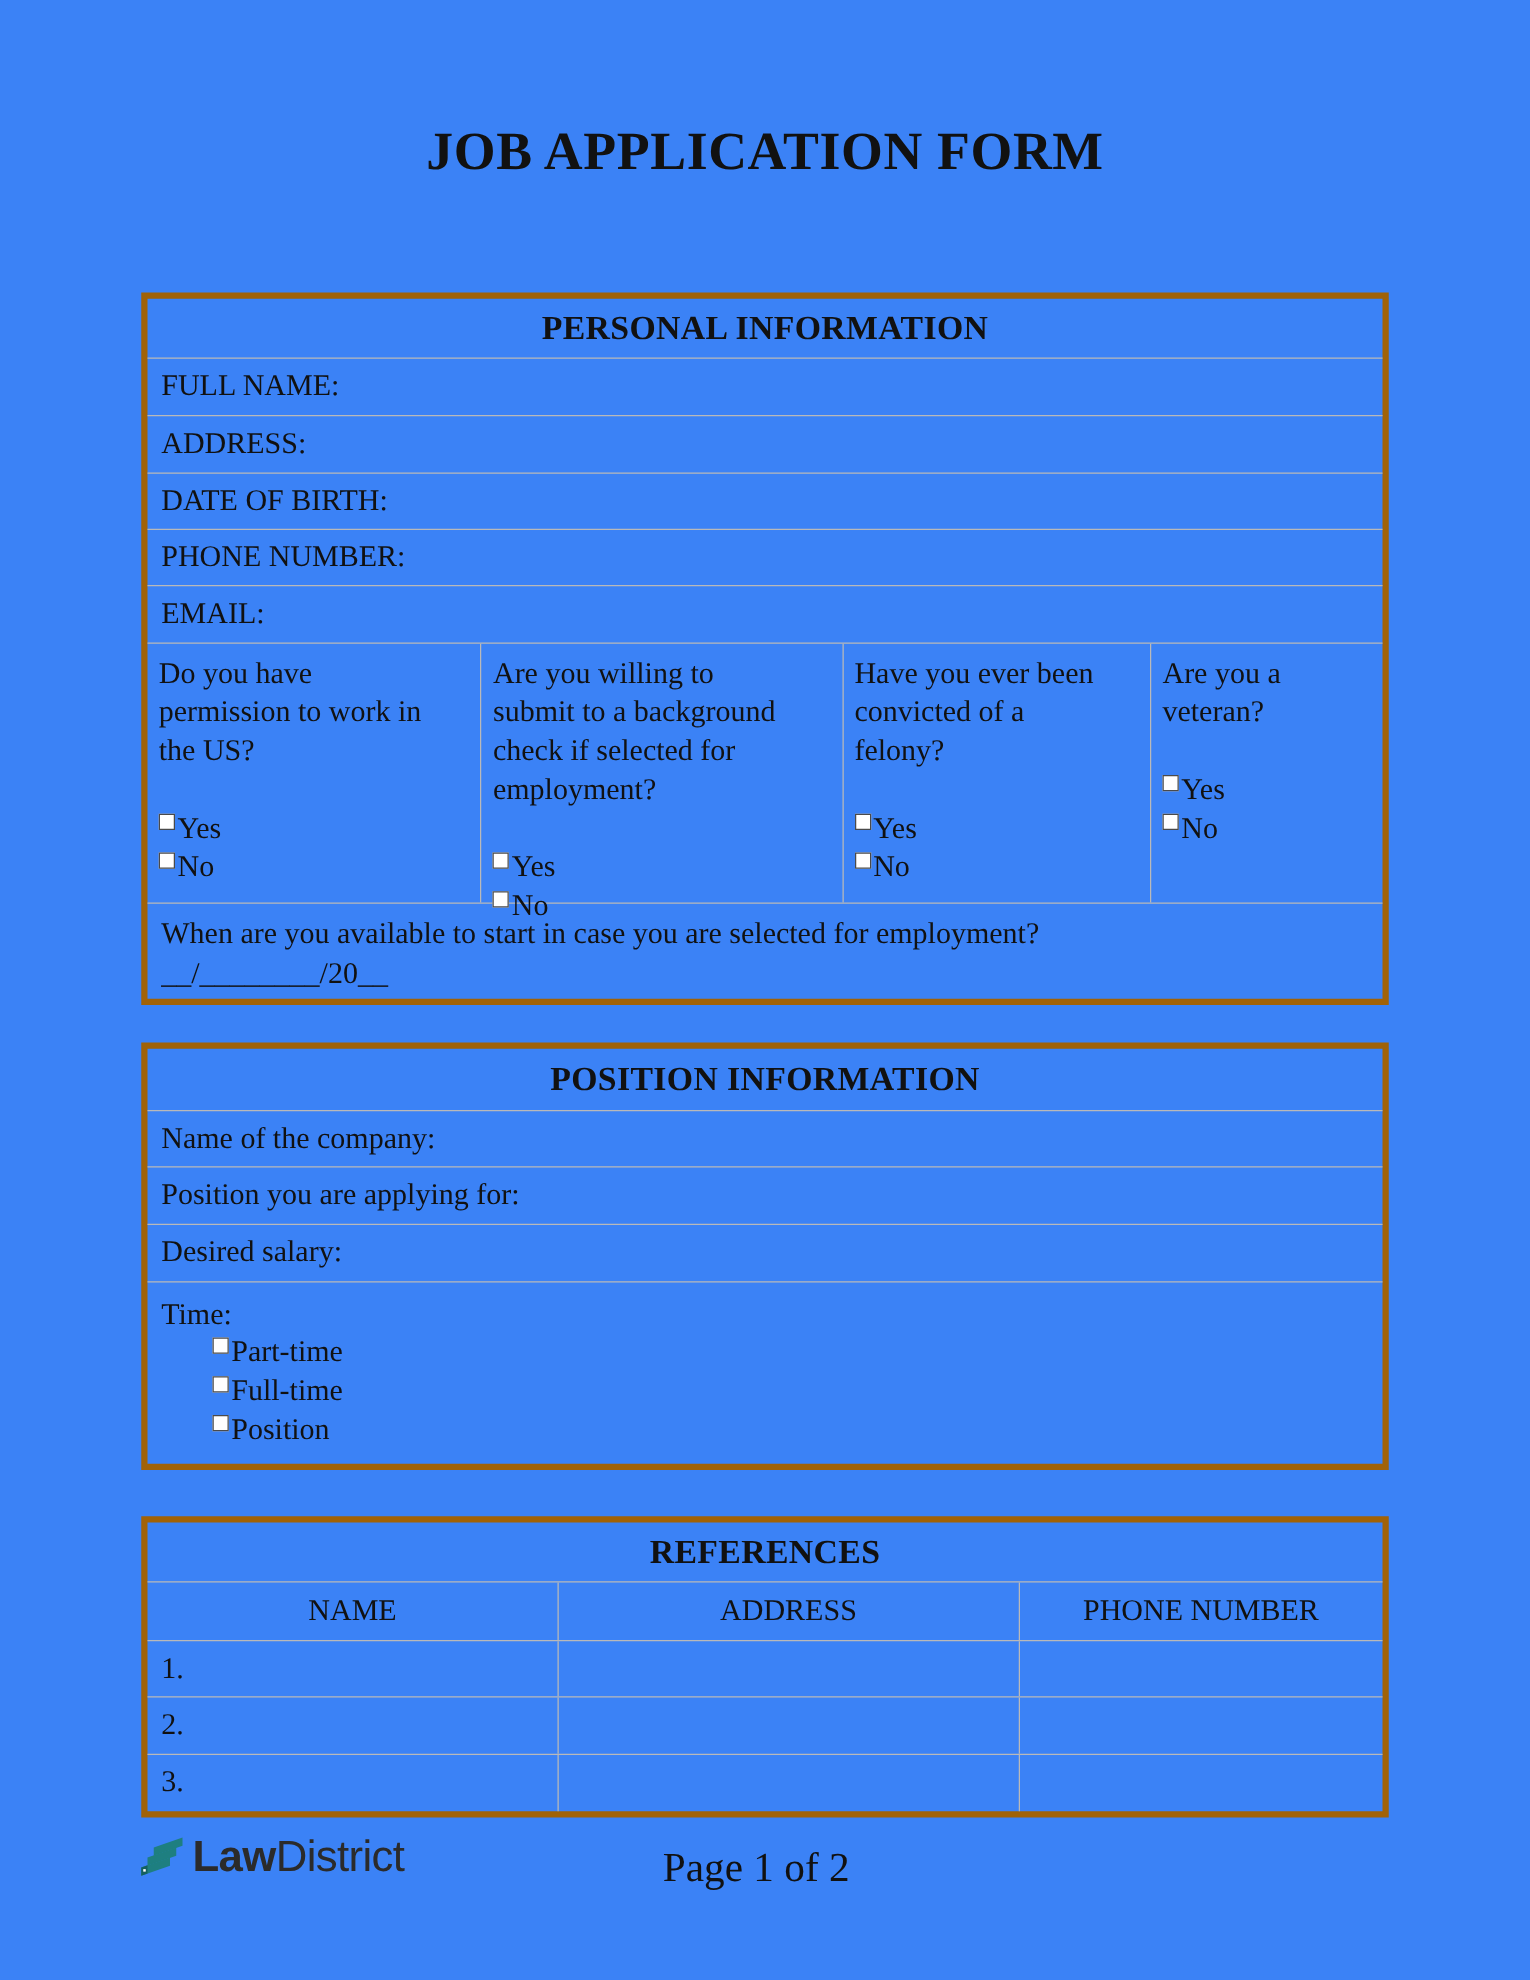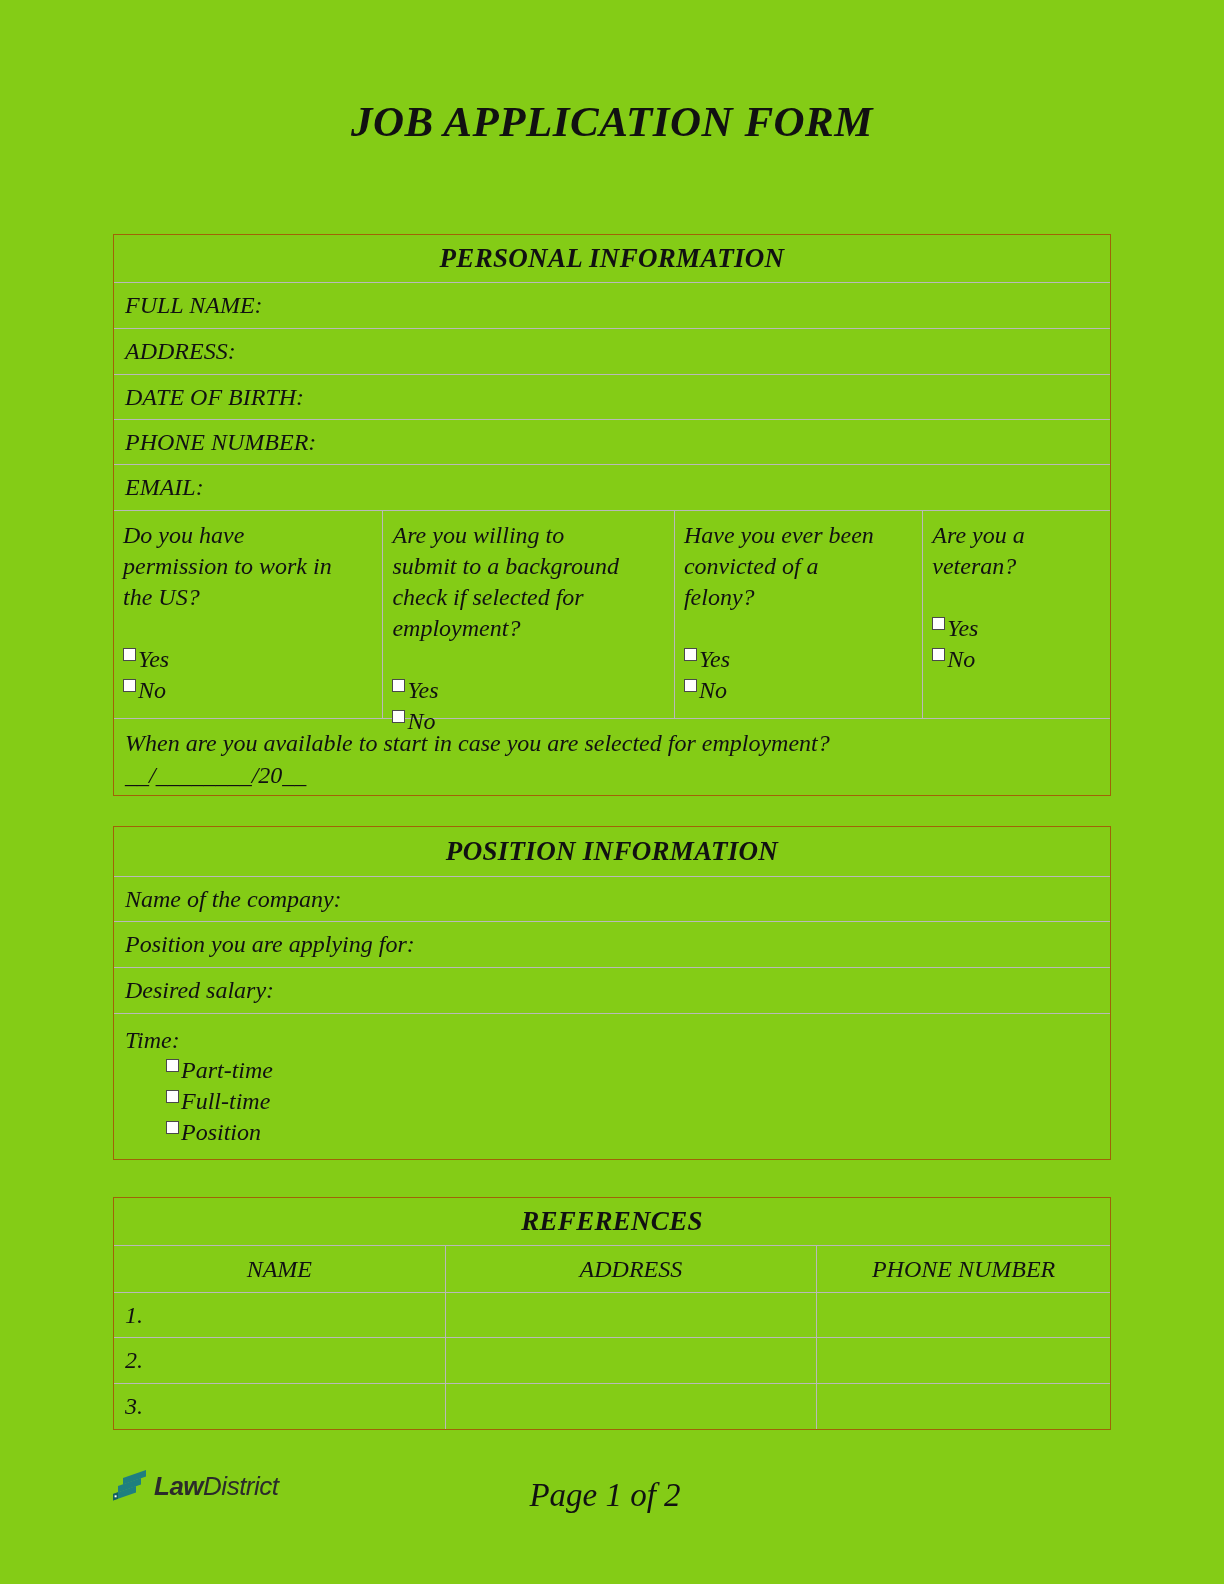--- a/index.html
+++ b/index.html
@@ -1,25 +1,25 @@
 <!DOCTYPE html>
 <html><head>
 <meta charset="utf-8">
 <style>
   html,body { margin:0; padding:0; background:#ffffff; }
   .page {
-    position:relative; width:1224px; height:1584px; background:#84cc16;
-    font-family:"Liberation Serif", serif; color:#111111; overflow:hidden;font-style:italic;
+    position:relative; width:1224px; height:1584px; background:#3b82f6;
+    font-family:"Liberation Serif", serif; color:#111111; overflow:hidden;
   }
   .doc-title {
     margin-top:0; padding-top:98px; text-align:center;
     font-size:43px; font-weight:bold; letter-spacing:0.5px; line-height:1.1;
   }
   .tbl {
-    width:998px; margin-left:113px; border:1px solid #a16207; box-sizing:border-box;
+    width:998px; margin-left:113px; border:5px solid #a16207; box-sizing:border-box;
     font-size:24px;
   }
   .t1 { margin-top:89px; }
   .t2 { margin-top:30px; }
   .t3 { margin-top:37px; }
   .row { border-top:1px solid #b9b9b9; box-sizing:border-box; }
   .row:first-child { border-top:none; }
   .rhead {
     height:47px; display:flex; align-items:center; justify-content:center;
     font-weight:bold; font-size:27px; letter-spacing:0.3px;
@@ -47,21 +47,21 @@
   .rc { box-sizing:border-box; display:flex; align-items:center; justify-content:center; }
   .rc + .rc { border-left:1px solid #b9b9b9; }
   .rc1 { width:33.2%; } .rc2 { width:37.3%; } .rc3 { width:29.5%; }
   .rrow { display:flex; height:46px; }
   .rrow.h45 { height:45px; }
   .rrow .rc { justify-content:flex-start; padding-left:11px; }
   
   .brand { position:absolute; left:109px; top:1466px; display:flex; align-items:center;
     font-family:"Liberation Sans", sans-serif; }
   .brand svg { display:block; margin-right:5px; }
-  .brand-text { font-size:26px; color:#2b2b2b; letter-spacing:-0.5px; }
+  .brand-text { font-size:35px; color:#2b2b2b; letter-spacing:-0.5px; }
   .brand-text .bold { font-weight:800; }
   .pageno {
     position:absolute; left:0; right:14px; top:1477px; text-align:center; font-size:33px;
   }
 </style>
 </head>
 <body>
 
 <div class="page">
 

